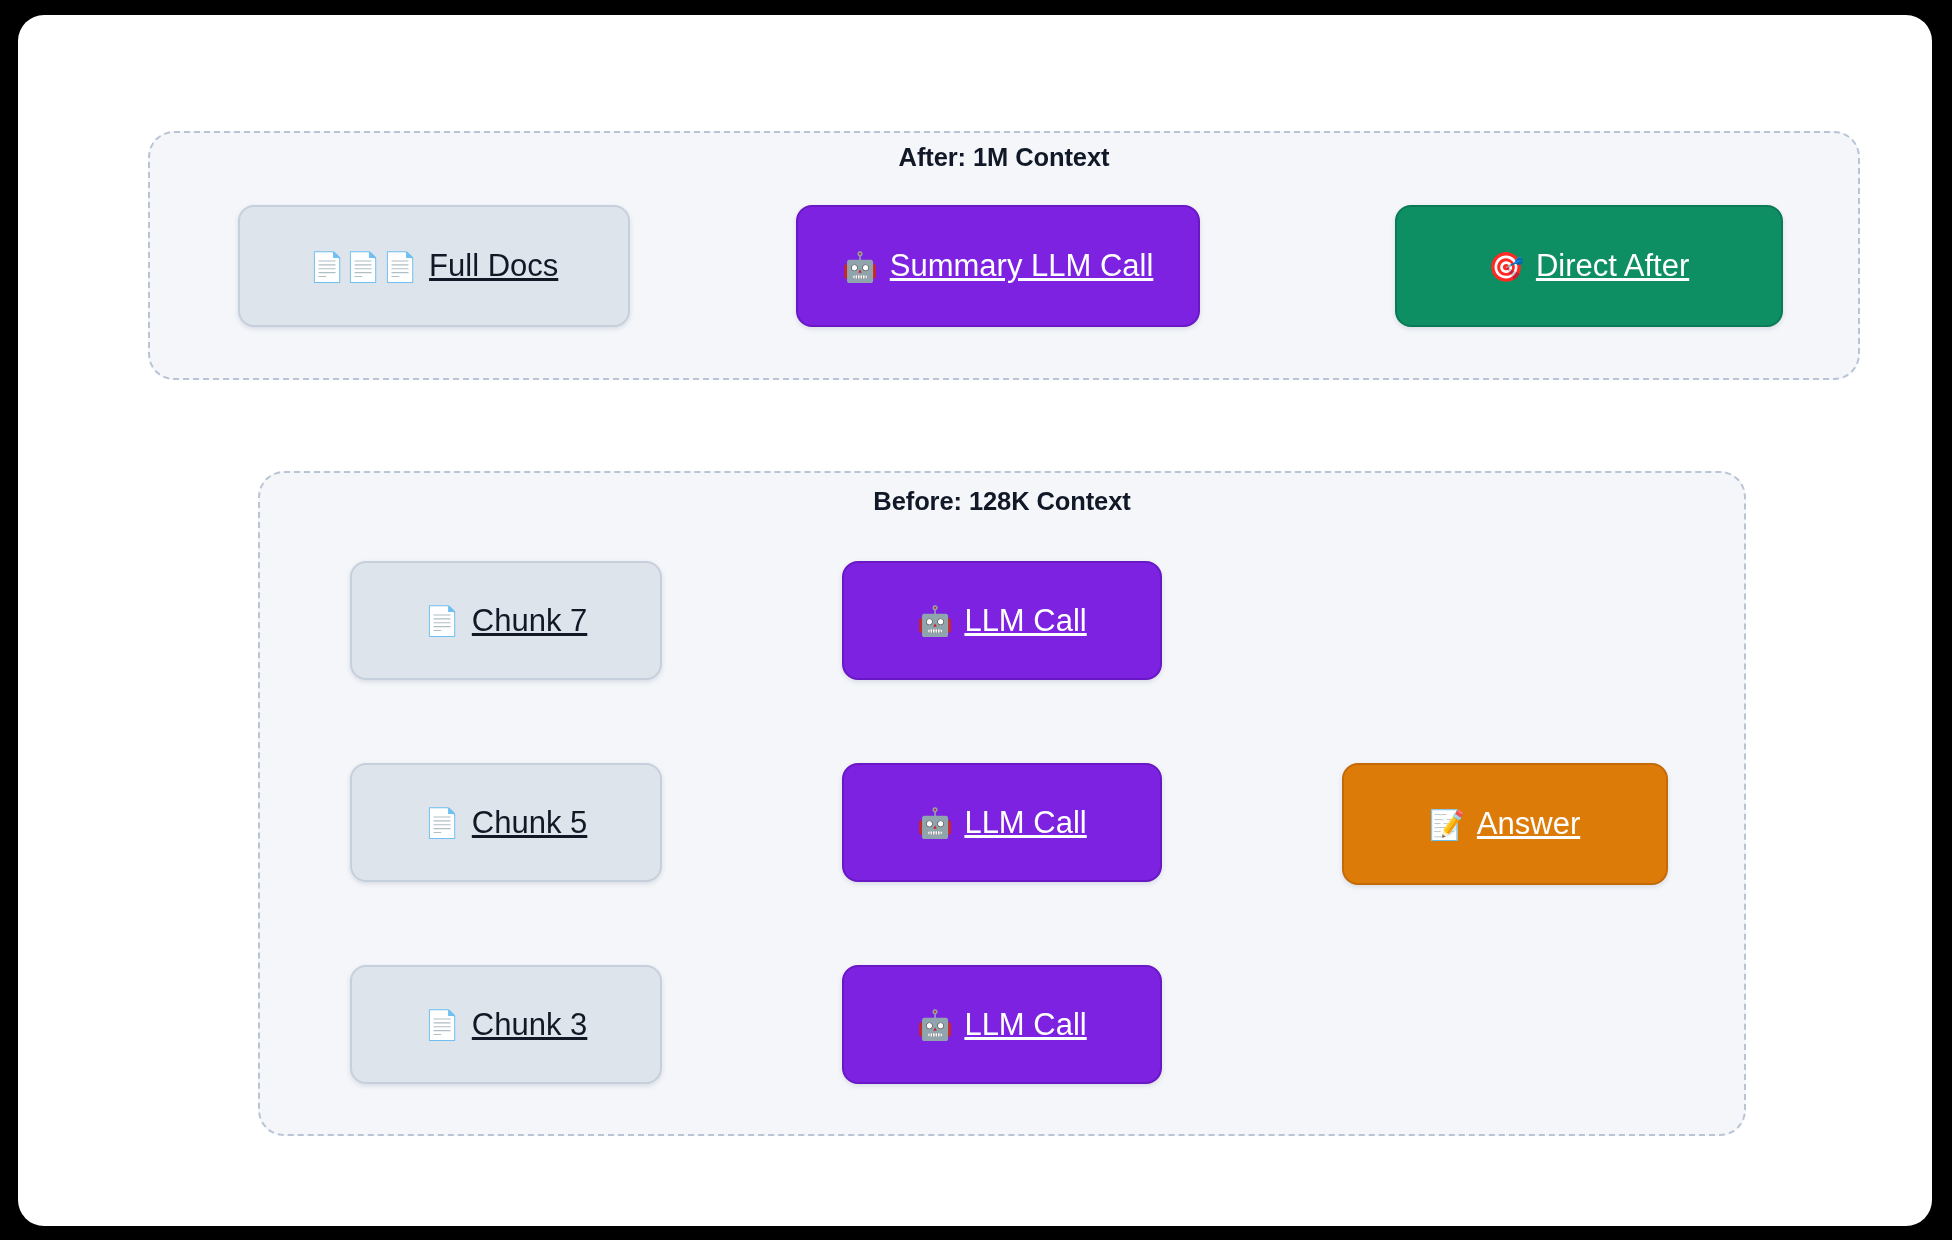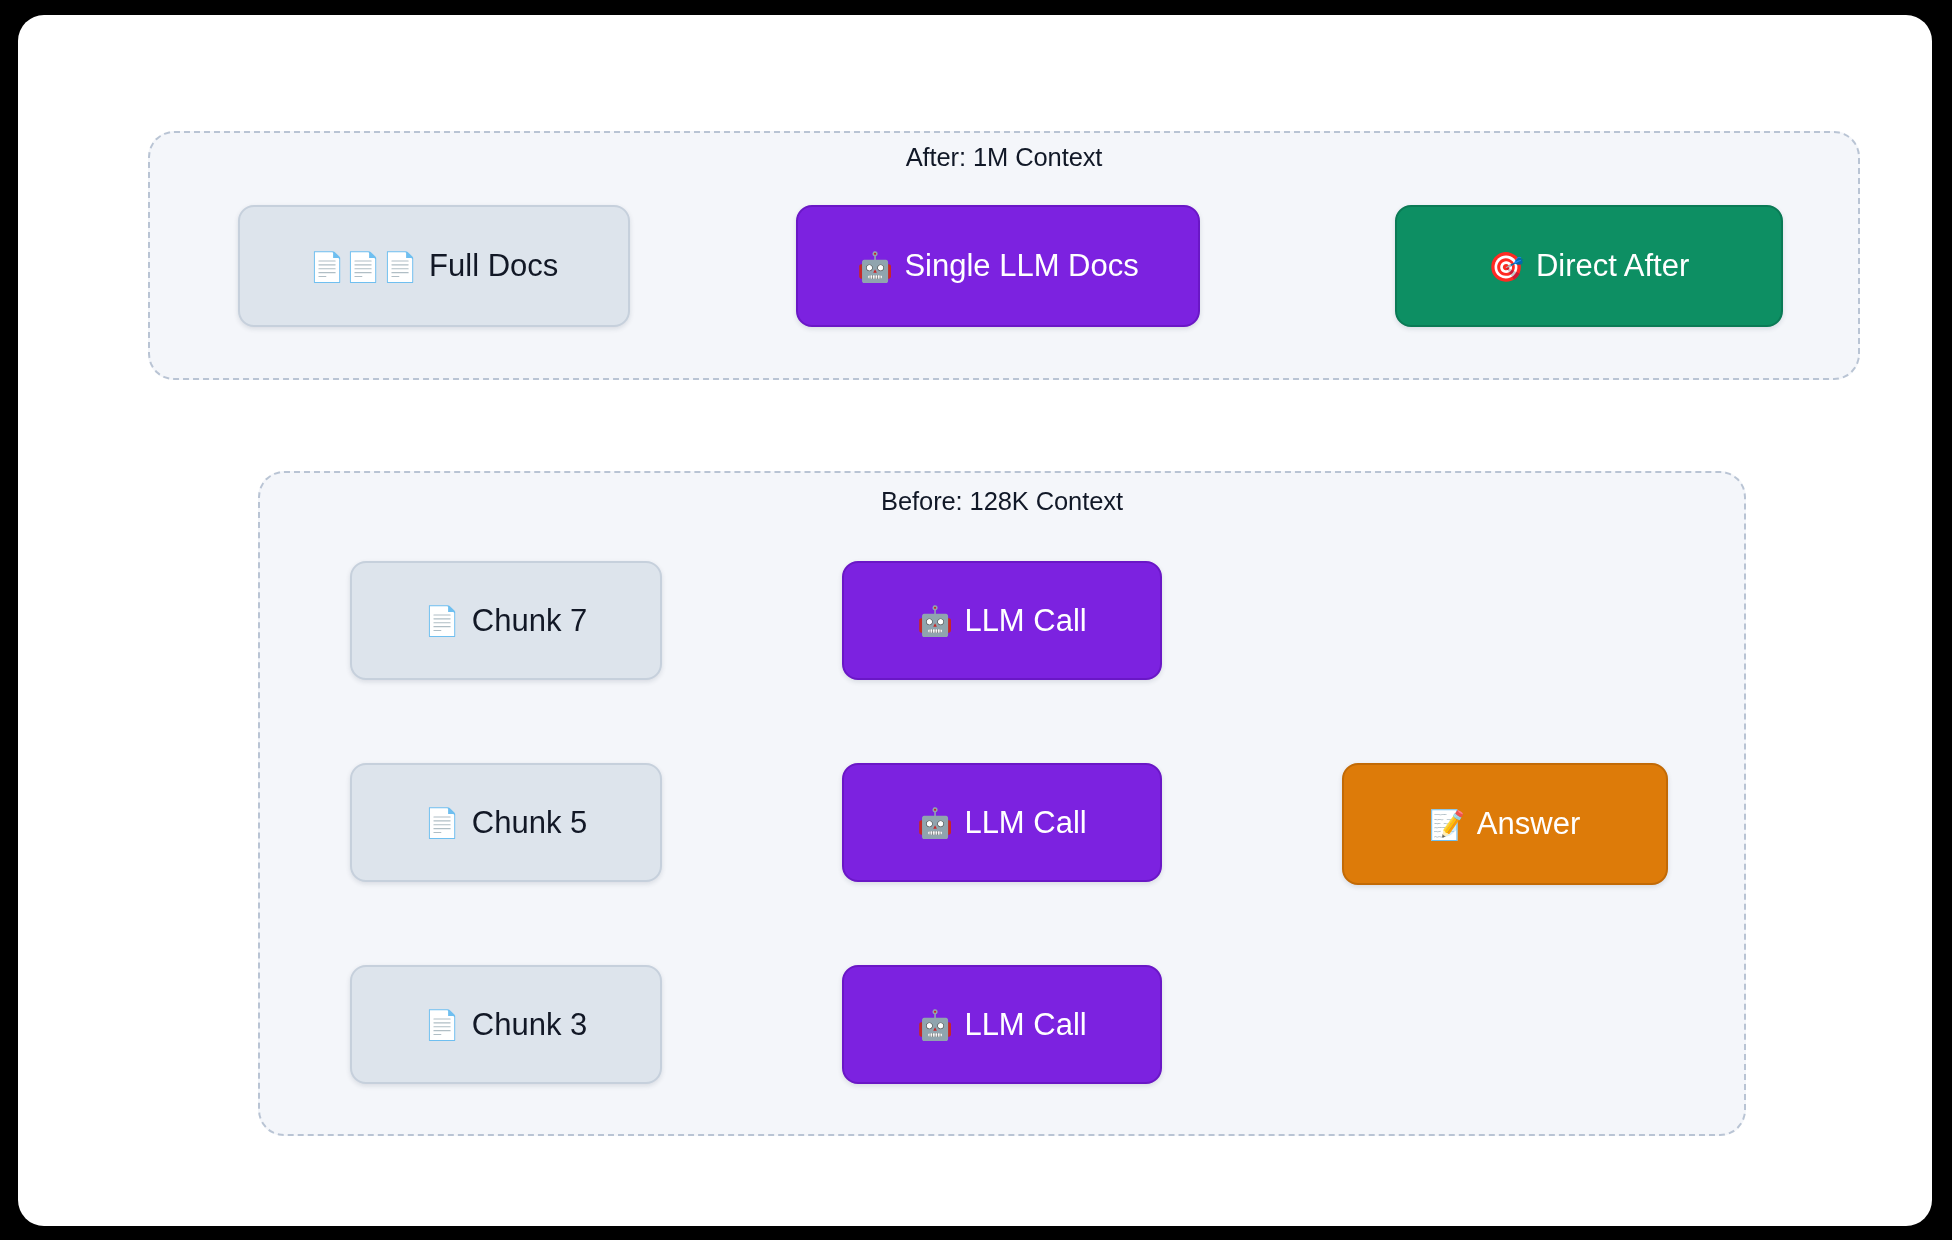--- a/index.html
+++ b/index.html
@@ -46,39 +46,40 @@
     width: 1484px;
     height: 661px;
   }
   .group-title {
     position: absolute;
     top: 10px;
     left: 0;
     width: 100%;
     text-align: center;
     font-size: 25.5px;
-    font-weight: normal;
+    font-weight: bold;
     color: #111827;
     letter-spacing: -0.1px;
   }
   #group-before .group-title { top: 14px; }
 
   .node {
     position: absolute;
     display: flex;
     align-items: center;
     justify-content: center;
     border-radius: 16px;
     box-sizing: border-box;
     font-size: 31px;
     white-space: nowrap;
     box-shadow: 0 2px 5px rgba(20,30,60,0.12);
   }
   .node .nlabel {
     display: inline-block;
+    text-decoration: underline;
   }
   .node .emoji {
     font-size: 29px;
     margin-right: 11px;
     line-height: 1;
     display: inline-block;
     transform: translateY(1px);
   }
   .node.doc {
     background: #dde4ec;
@@ -171,21 +172,21 @@
       <div class="group-title">After: 1M Context</div>
     </div>
 
     <div class="node doc" id="node-full-docs">
       <span class="emoji">📄📄📄</span>
       <span class="nlabel">Full Docs</span>
     </div>
 
     <div class="node llm" id="node-single-llm">
       <span class="emoji">🤖</span>
-      <span class="nlabel">Single LLM Docs</span>
+      <span class="nlabel">Summary LLM Call</span>
     </div>
 
     <div class="node answer" id="node-direct-ans">
       <span class="emoji">🎯</span>
       <span class="nlabel">Direct After</span>
     </div>
 
     <div class="group" id="group-before">
       <div class="group-title">Before: 128K Context</div>
     </div>

